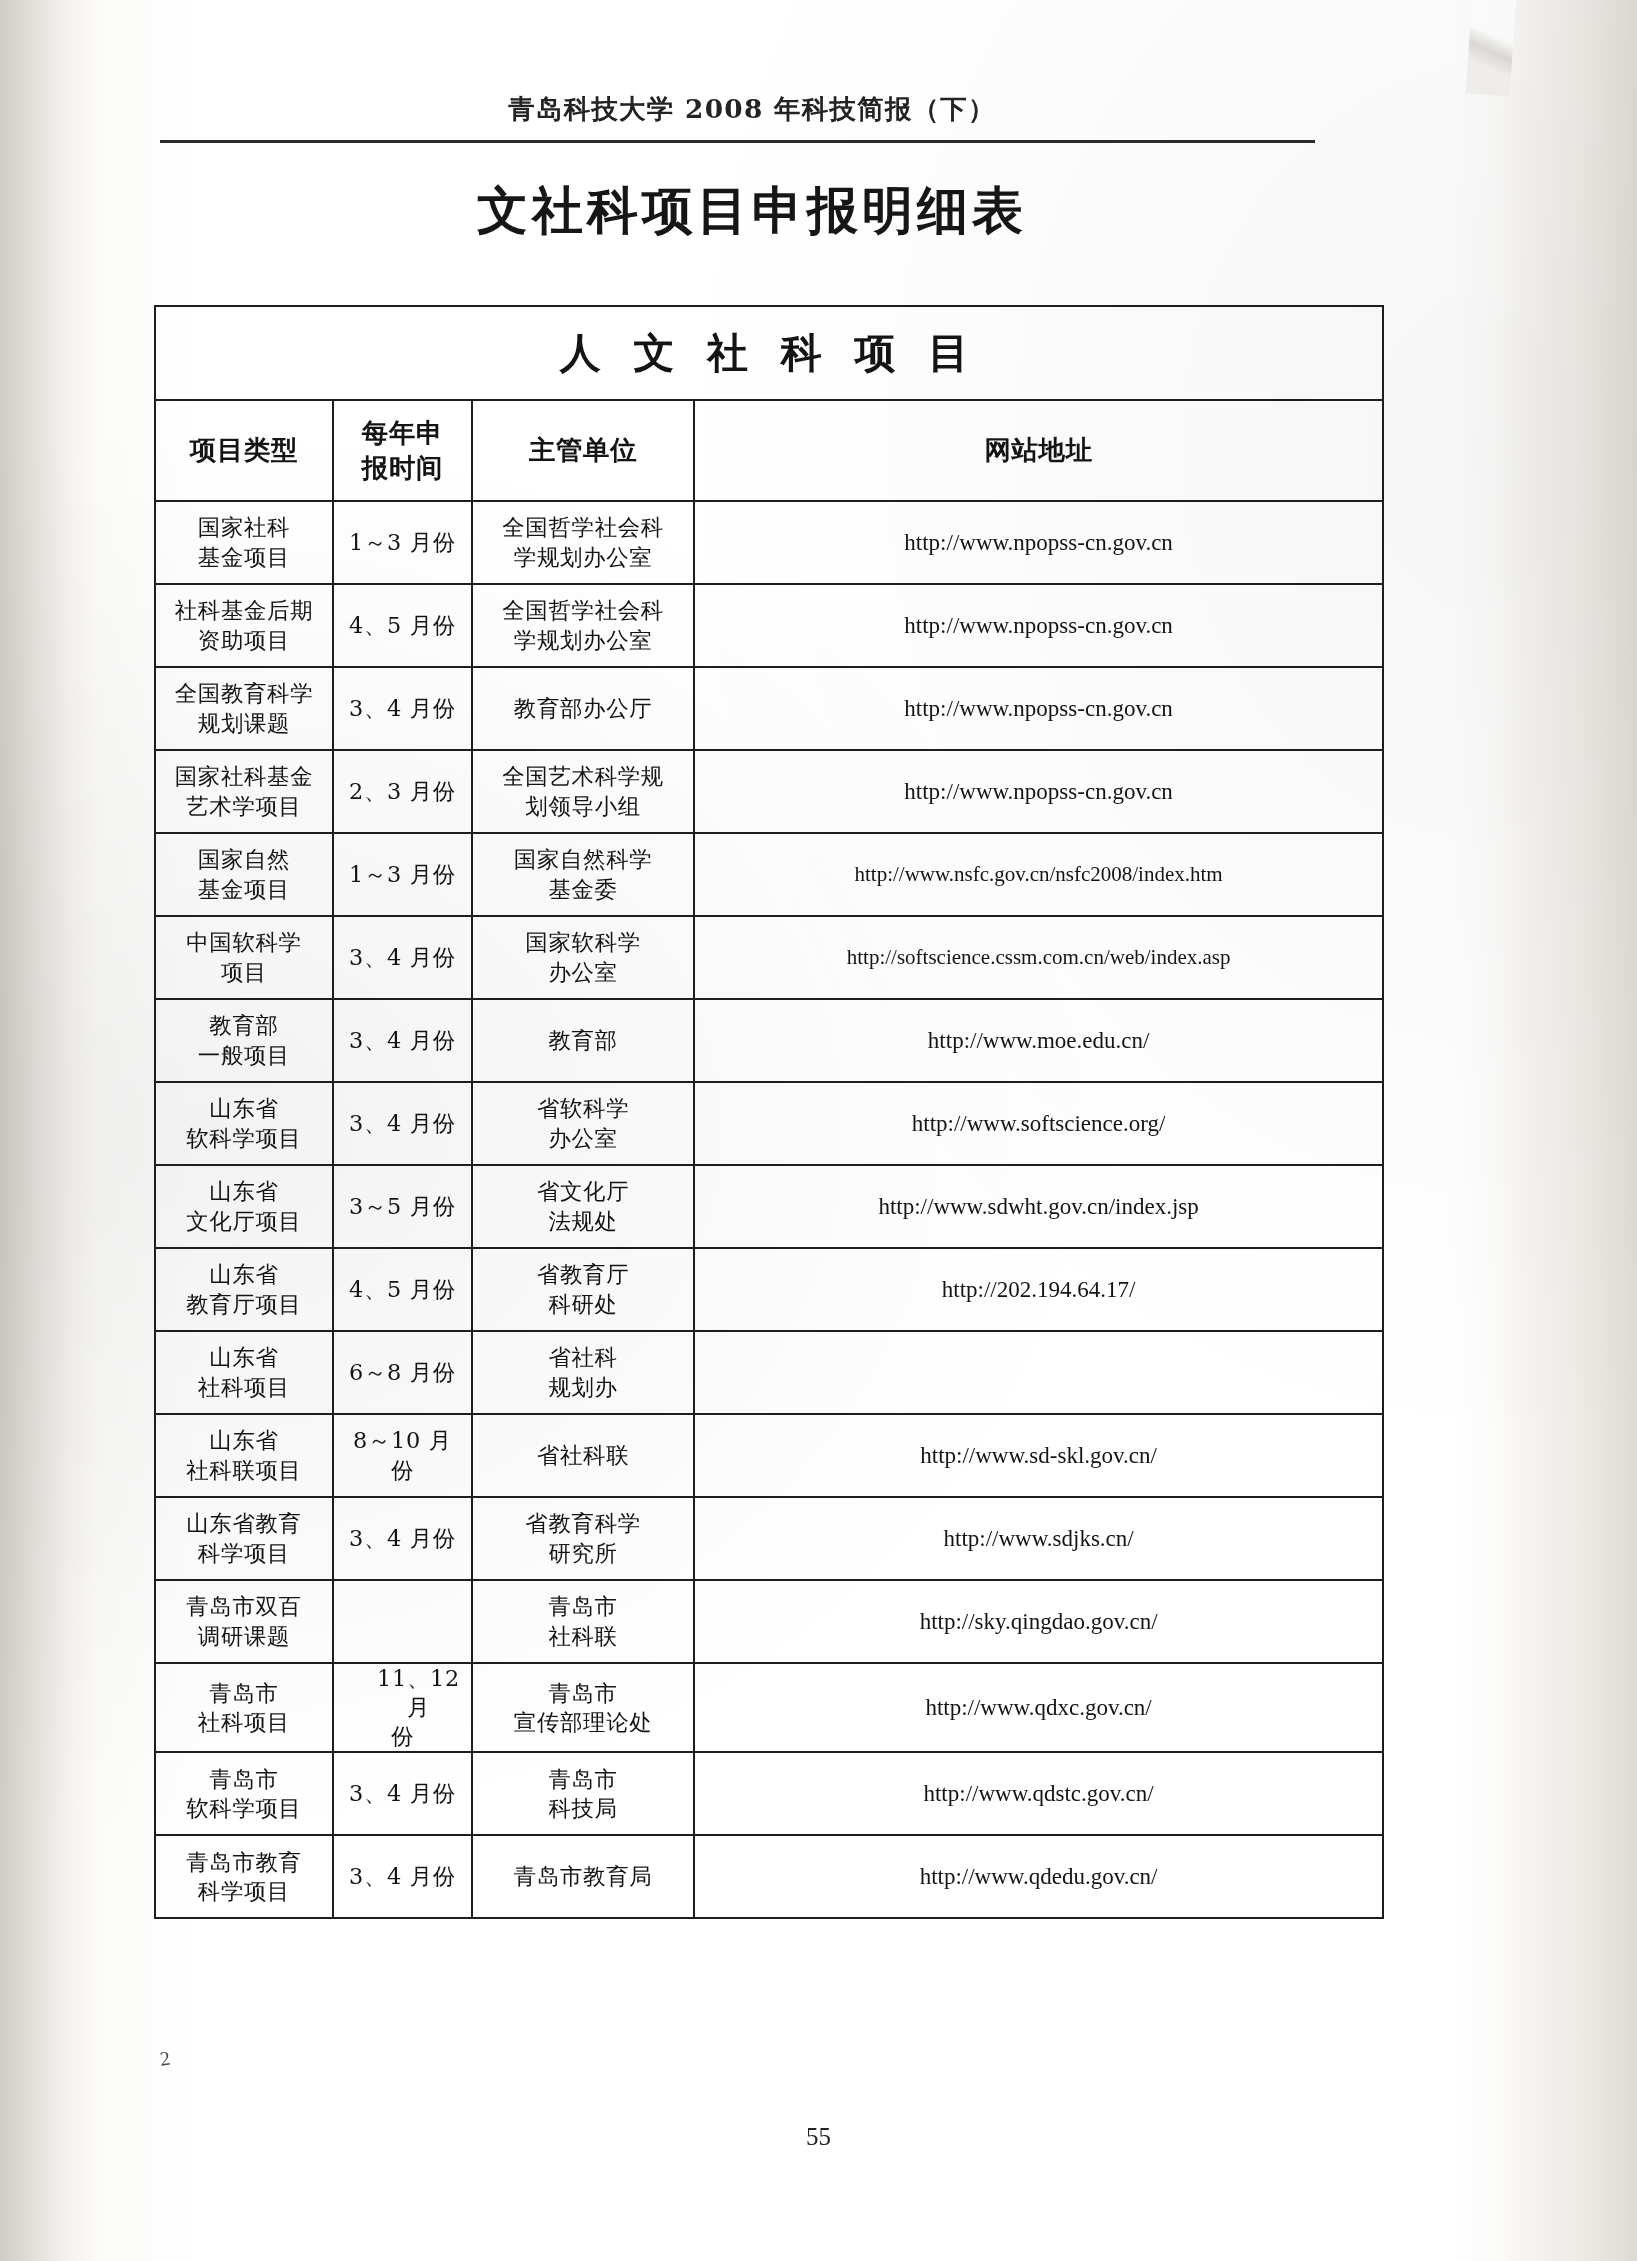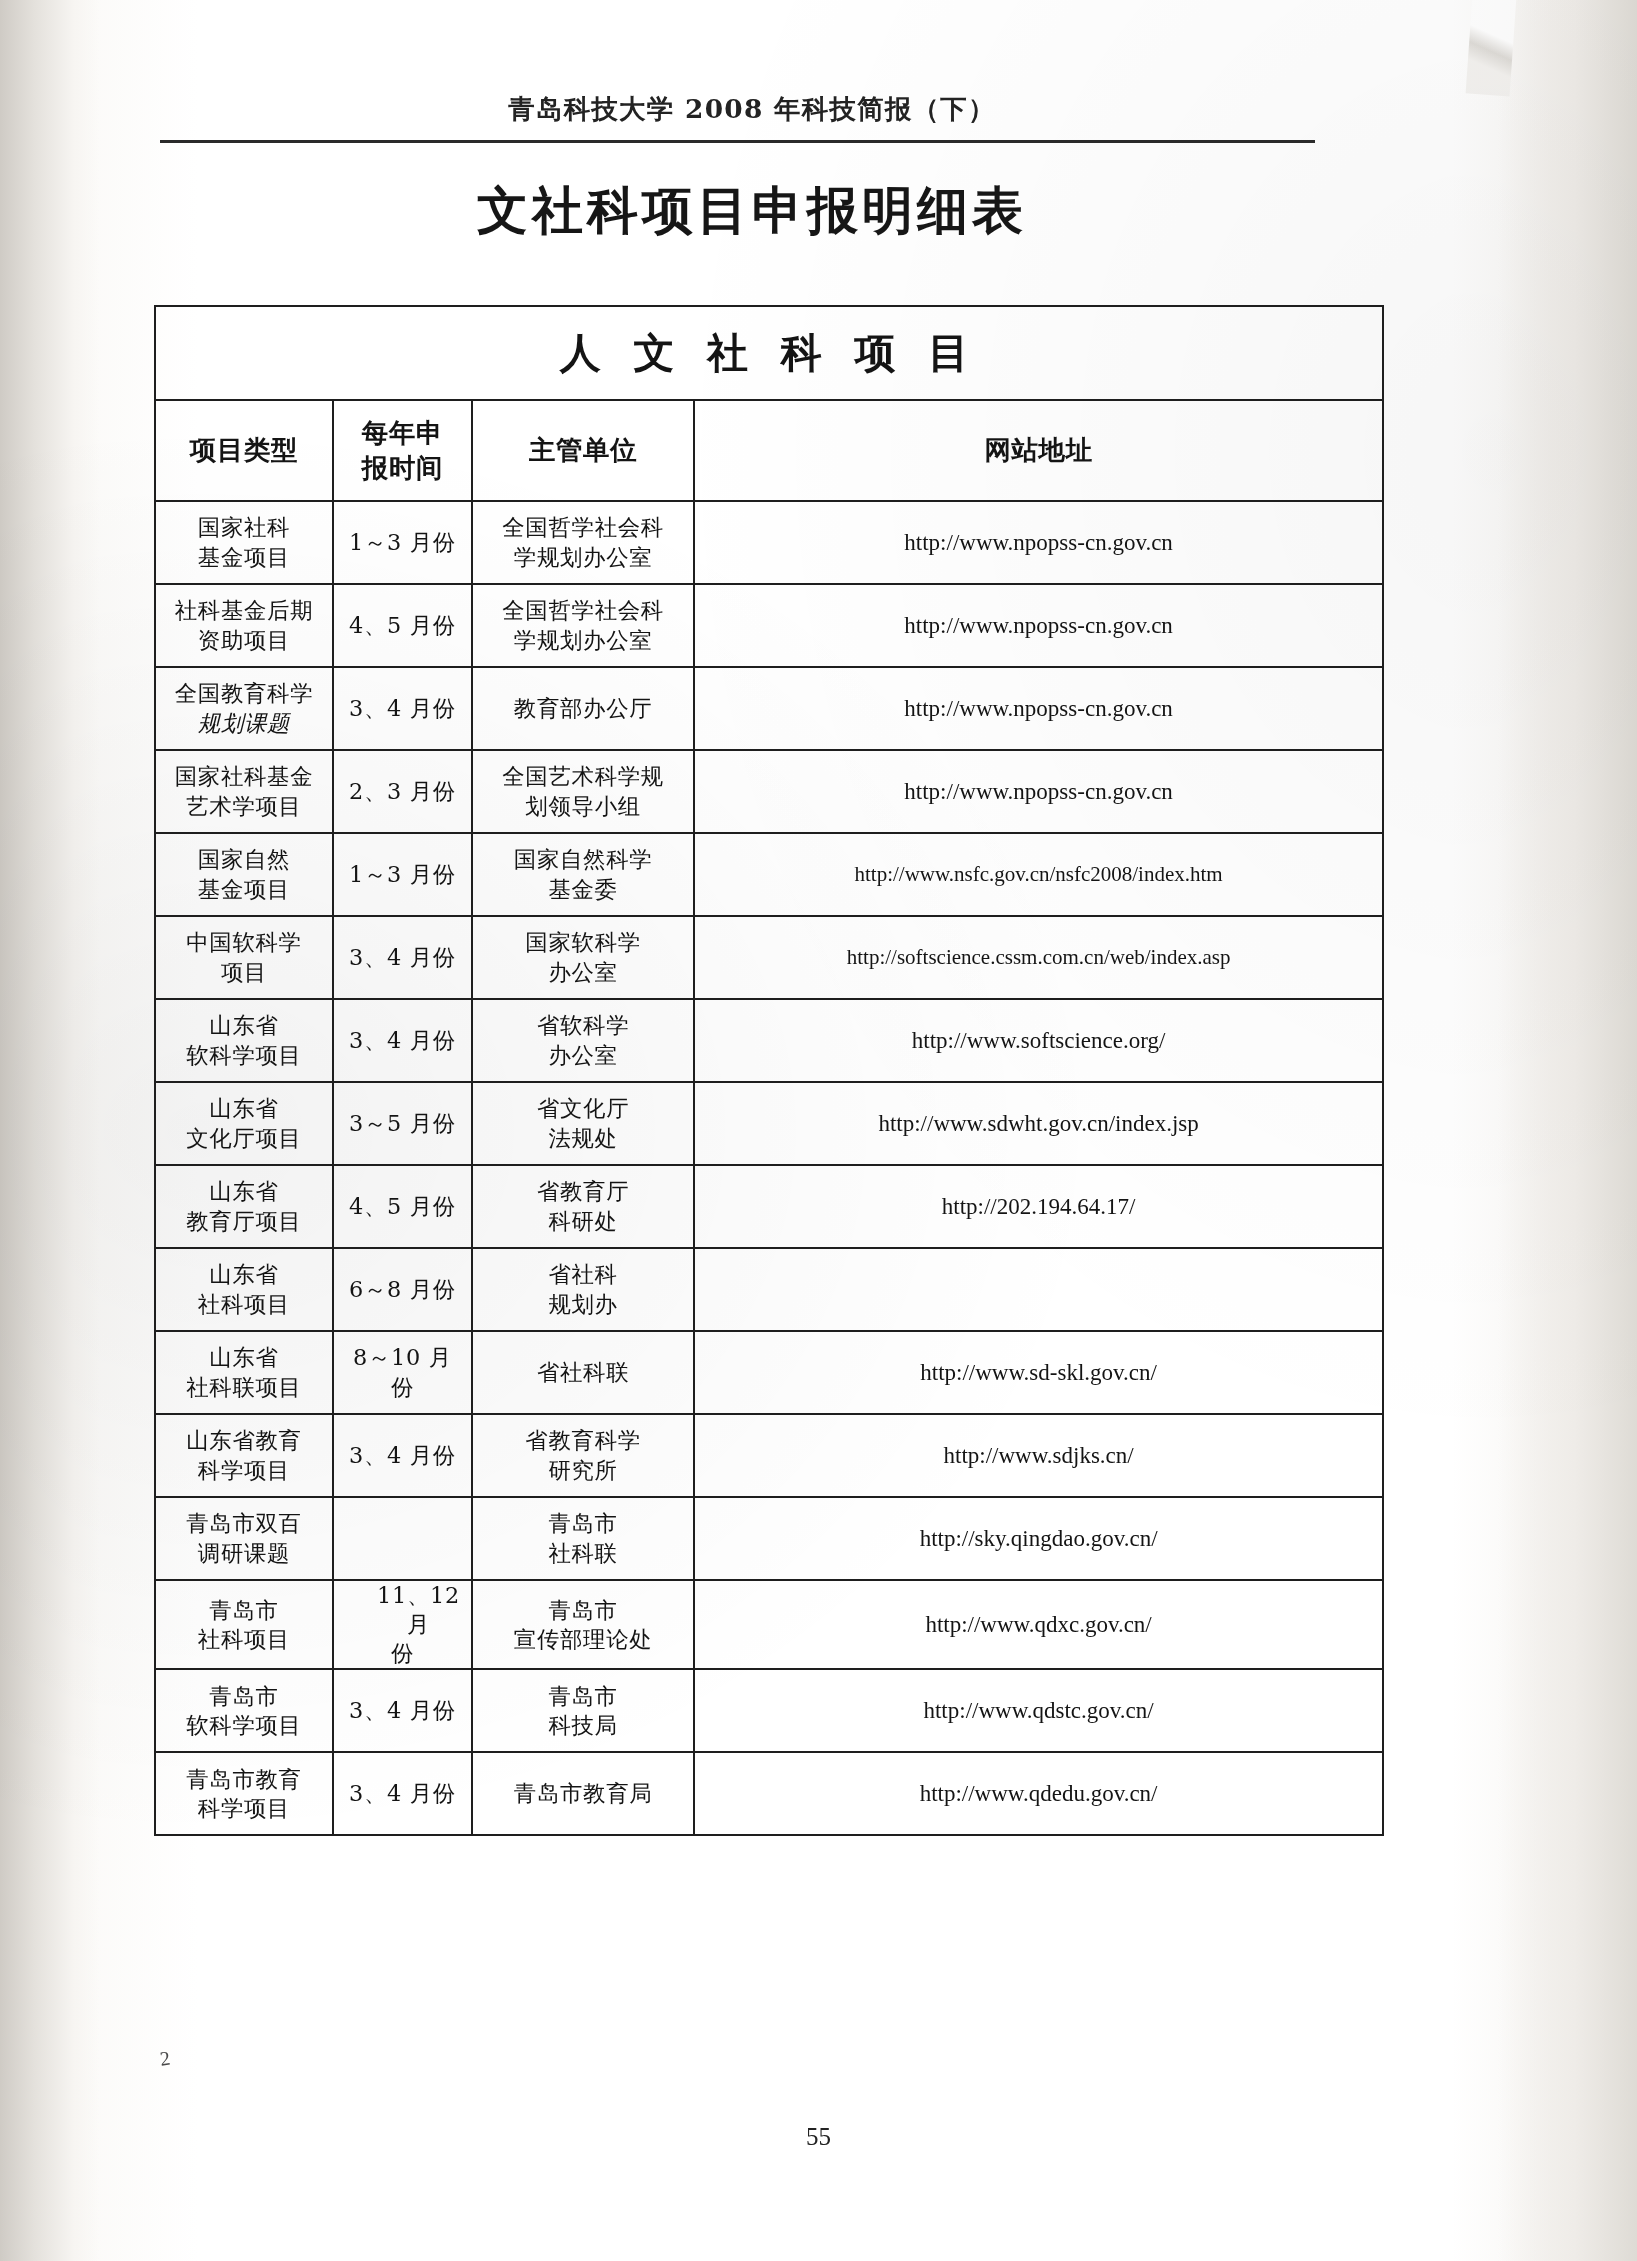--- a/index.html
+++ b/index.html
@@ -223,21 +223,21 @@
             </td>
             <td class="cn two-line">
               <span style="display: block;">全国哲学社会科</span>
               <span style="display: block;">学规划办公室</span>
             </td>
             <td class="url">http://www.npopss-cn.gov.cn</td>
           </tr>
           <tr class="row">
             <td class="cn two-line">
               <span style="display: block;">全国教育科学</span>
-              <span style="display: block; font-style: italic;">规划课题</span>
+              <span style="display: block;">规划课题</span>
             </td>
             <td class="cn two-line">
               <span style="display: block;">3、4 月份</span>
             </td>
             <td class="cn two-line">
               <span style="display: block;">教育部办公厅</span>
             </td>
             <td class="url">http://www.npopss-cn.gov.cn</td>
           </tr>
           <tr class="row">
@@ -274,20 +274,33 @@
               <span style="display: block;">项目</span>
             </td>
             <td class="cn two-line">
               <span style="display: block;">3、4 月份</span>
             </td>
             <td class="cn two-line">
               <span style="display: block;">国家软科学</span>
               <span style="display: block;">办公室</span>
             </td>
             <td class="url small">http://softscience.cssm.com.cn/web/index.asp</td>
+          </tr>
+          <tr class="row">
+            <td class="cn two-line">
+              <span style="display: block;">教育部</span>
+              <span style="display: block;">一般项目</span>
+            </td>
+            <td class="cn two-line">
+              <span style="display: block;">3、4 月份</span>
+            </td>
+            <td class="cn two-line">
+              <span style="display: block;">教育部</span>
+            </td>
+            <td class="url">http://www.moe.edu.cn/</td>
           </tr>
           <tr class="row">
             <td class="cn two-line">
               <span style="display: block;">山东省</span>
               <span style="display: block;">软科学项目</span>
             </td>
             <td class="cn two-line">
               <span style="display: block;">3、4 月份</span>
             </td>
             <td class="cn two-line">

